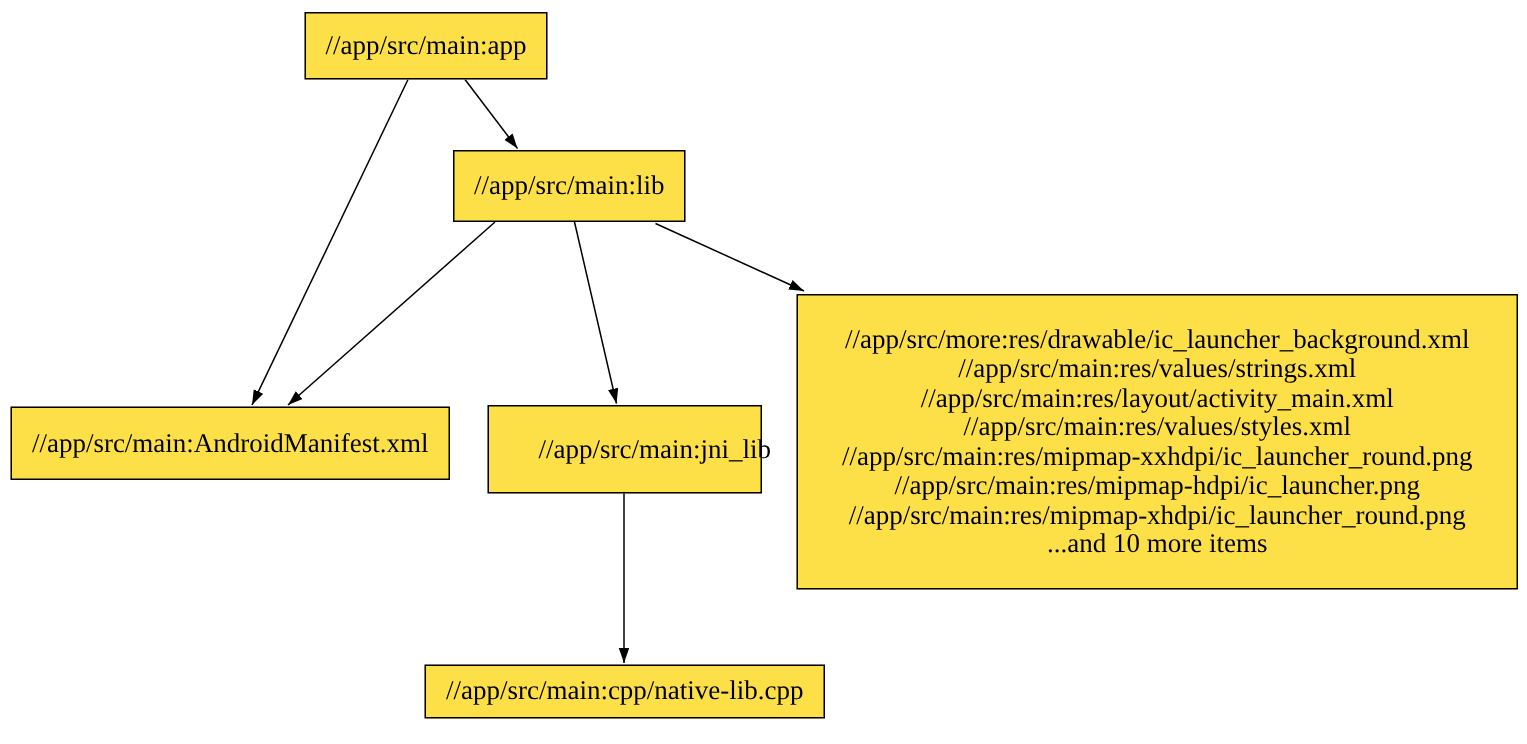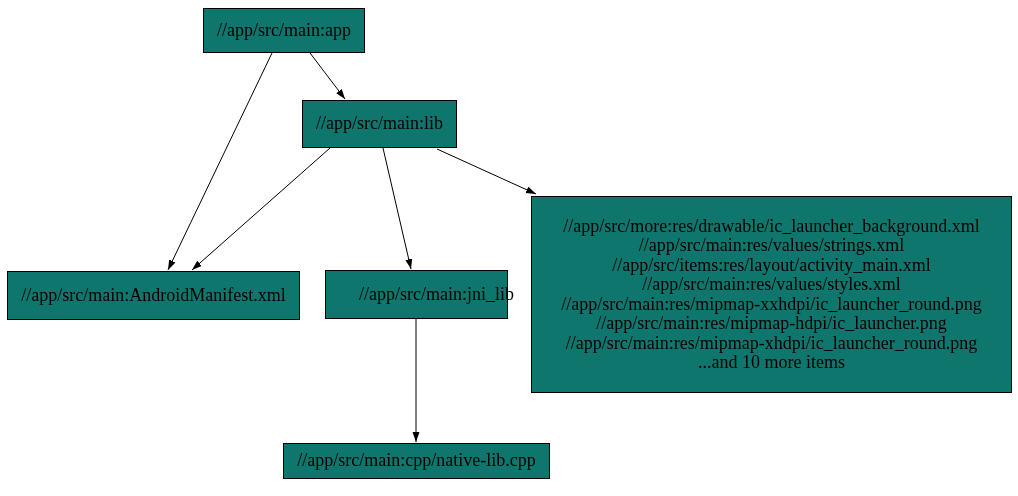--- a/index.html
+++ b/index.html
@@ -23,36 +23,36 @@
     height: 496px;
   }
   .edges line {
     stroke: #000000;
     stroke-width: 1;
   }
   .node {
     position: absolute;
     box-sizing: border-box;
     border: 1px solid #000000;
-    background: #0f766e;
+    background: #fde047;
     display: flex;
     align-items: center;
     justify-content: center;
     text-align: center;
     font-size: 18px;
     line-height: 19.5px;
     white-space: nowrap;
   }
   .node.multiline {
     flex-direction: column;
   }
   #node-app            { left: 203px; top: 8px;   width: 162px; height: 45px; }
   #node-lib            { left: 302px; top: 100px; width: 155px; height: 48px; }
   #node-manifest       { left: 7px;   top: 271px; width: 293px; height: 49px; }
-  #node-jni-lib        { left: 325px; top: 270px; width: 183px; height: 49px; padding-left: 40px; }
+  #node-jni-lib        { left: 325px; top: 270px; width: 183px; height: 59px; padding-left: 40px; }
   #node-res-group      { left: 531px; top: 196px; width: 481px; height: 197px; }
   #node-native-lib-cpp { left: 283px; top: 443px; width: 267px; height: 36px; }
 </style>
 </head>
 <body>
 
 <div class="canvas">
 
   <svg class="edges" viewBox="0 0 1018 496" xmlns="http://www.w3.org/2000/svg">
     <defs>
@@ -80,21 +80,21 @@
     <span>//app/src/main:AndroidManifest.xml</span>
   </div>
 
   <div class="node" id="node-jni-lib">
     <span>//app/src/main:jni_lib</span>
   </div>
 
   <div class="node multiline" id="node-res-group">
     <div>//app/src/more:res/drawable/ic_launcher_background.xml</div>
     <div>//app/src/main:res/values/strings.xml</div>
-    <div>//app/src/items:res/layout/activity_main.xml</div>
+    <div>//app/src/main:res/layout/activity_main.xml</div>
     <div>//app/src/main:res/values/styles.xml</div>
     <div>//app/src/main:res/mipmap-xxhdpi/ic_launcher_round.png</div>
     <div>//app/src/main:res/mipmap-hdpi/ic_launcher.png</div>
     <div>//app/src/main:res/mipmap-xhdpi/ic_launcher_round.png</div>
     <div>...and 10 more items</div>
   </div>
 
   <div class="node" id="node-native-lib-cpp">
     <span>//app/src/main:cpp/native-lib.cpp</span>
   </div>

